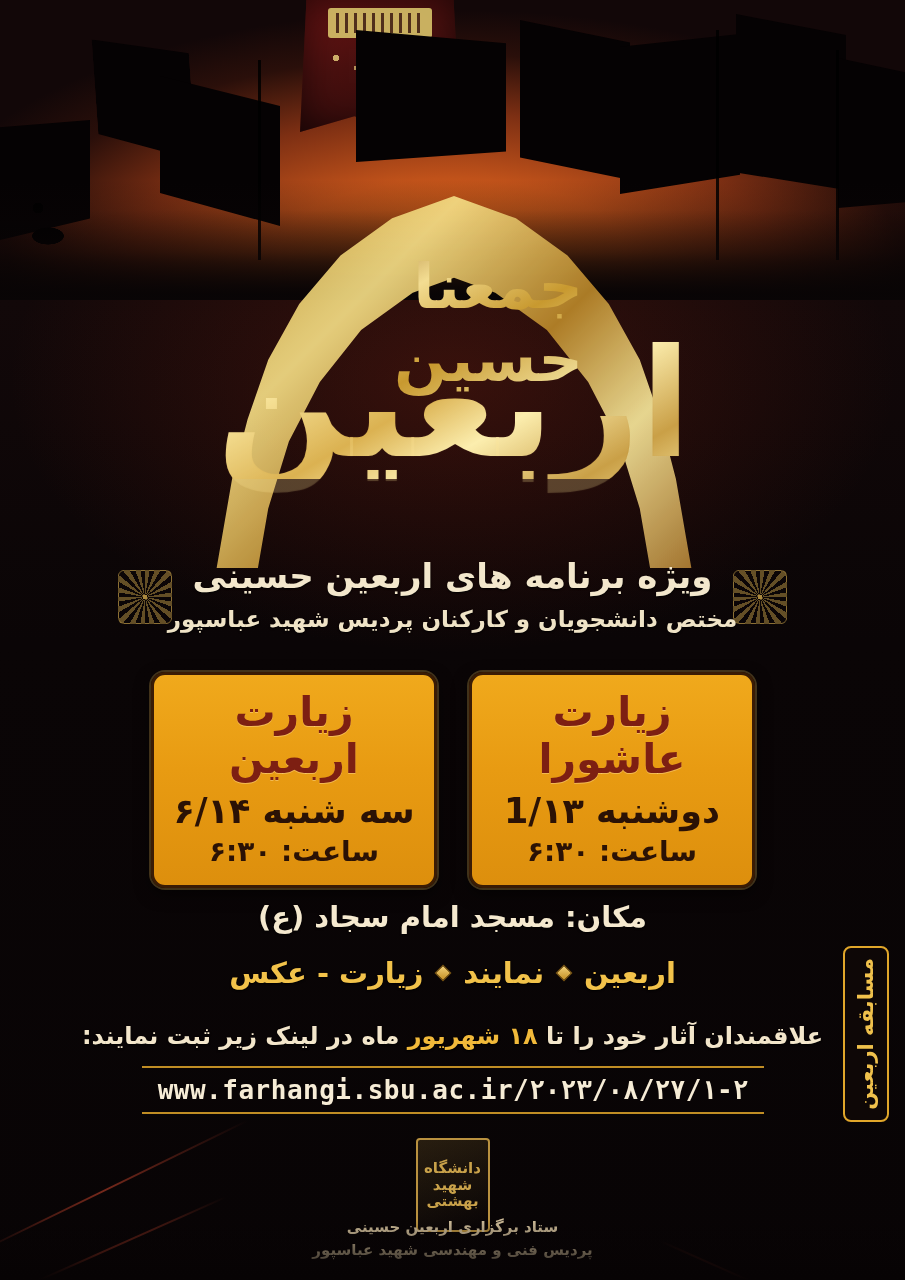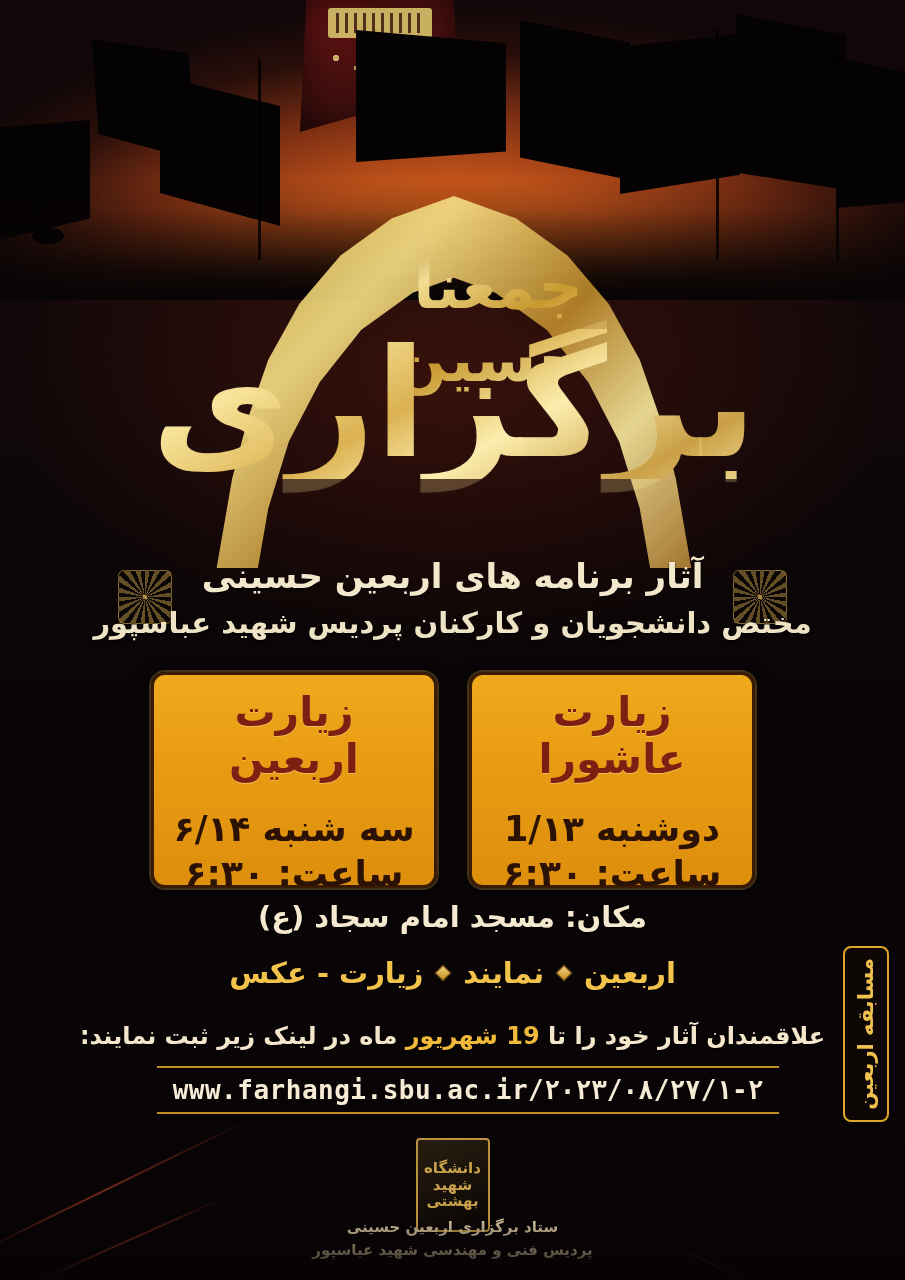--- a/index.html
+++ b/index.html
@@ -199,21 +199,21 @@
   }
   .headline .l1 {
     font-size: 34px;
     font-weight: 700;
     letter-spacing: 1px;
     color: #f3e7cc;
     text-shadow: 0 1px 2px #000;
   }
   .headline .l2 {
     margin-top: 10px;
-    font-size: 29px;
+    font-size: 23px;
     font-weight: 700;
     color: #efe3c6;
     text-shadow: 0 1px 2px #000;
   }
 
   .ornament {
     position: absolute;
     width: 54px; height: 54px;
     top: 570px;
     background:
@@ -247,28 +247,28 @@
     color: #3c1a06;
   }
   .box .title {
     font-size: 41px;
     font-weight: 700;
     color: #7d1f12;
     line-height: 1.15;
     text-shadow: 0 1px 0 rgba(255,225,160,.45);
   }
   .box .day {
-    margin-top: 26px;
+    margin-top: 8px;
     font-size: 35px;
     font-weight: 700;
     color: #2b1205;
   }
   .box .time {
     margin-top: 4px;
-    font-size: 36px;
+    font-size: 28px;
     font-weight: 700;
     color: #2b1205;
   }
 
   
   .location {
     position: absolute;
     left: 0; top: 900px;
     width: 905px;
     text-align: center;
@@ -330,21 +330,21 @@
     text-align: center;
     font-size: 24px;
     font-weight: 700;
     color: #f3e6cb;
     text-shadow: 0 1px 2px #000;
   }
   .cta .hl { color: #f1b93a; }
 
   .url-wrap {
     position: absolute;
-    left: 157px; top: 1066px;
+    left: 142px; top: 1066px;
     width: 622px;
     height: 48px;
     border-top: 2px solid rgba(224,166,42,.85);
     border-bottom: 2px solid rgba(224,166,42,.85);
     display: flex; align-items: center; justify-content: center;
   }
   .url {
     direction: ltr;
     font-family: "DejaVu Sans Mono", monospace;
     font-size: 26px;
@@ -422,29 +422,29 @@
     <div class="streak s1"></div>
     <div class="streak s2"></div>
     <div class="streak s3"></div>
 
   </div>
 
   <div class="calligraphy">
     <div class="dome"></div>
     <div class="script">
       <div class="small">جمعنا حسين</div>
-      <div class="big">برگزاری</div>
+      <div class="big">اربعين</div>
     </div>
   </div>
 
   <div class="ornament orn-right"></div>
   <div class="ornament orn-left"></div>
 
   <div class="headline">
-    <div class="l1">آثار برنامه های اربعین حسینی</div>
+    <div class="l1">ویژه برنامه های اربعین حسینی</div>
     <div class="l2">مختص دانشجویان و کارکنان پردیس شهید عباسپور</div>
   </div>
 
   <div class="boxes">
     <div class="box">
       <div class="title">زیارت عاشورا</div>
       <div class="day">دوشنبه 1/۱۳</div>
       <div class="time">ساعت: ۶:۳۰</div>
     </div>
     <div class="box">
@@ -463,21 +463,21 @@
     <div class="dot"></div>
     <div class="pill">زیارت - عکس</div>
   </div>
 
   <div class="side-tab">
     <span>مسابقه اربعین</span>
   </div>
 
   <div class="cta">
     <span>علاقمندان آثار خود را تا</span>
-    <span class="hl">19 شهریور</span>
+    <span class="hl">۱۸ شهریور</span>
     <span>ماه در لینک زیر ثبت نمایند:</span>
   </div>
 
   <div class="url-wrap">
     <span class="url">www.farhangi.sbu.ac.ir/۲۰۲۳/۰۸/۲۷/۱-۲</span>
   </div>
 
   <div class="footer-logo">
     <span class="mark">دانشگاه شهید بهشتی</span>
   </div>

